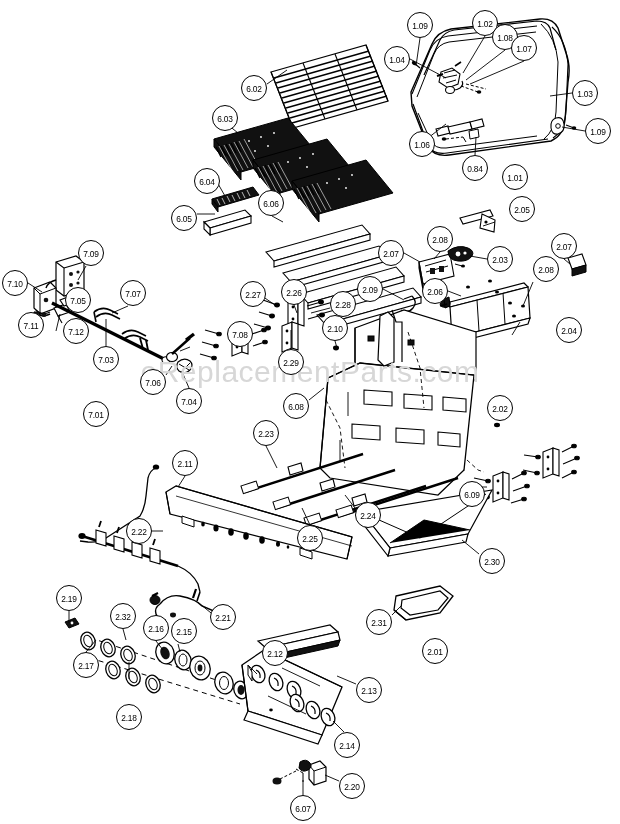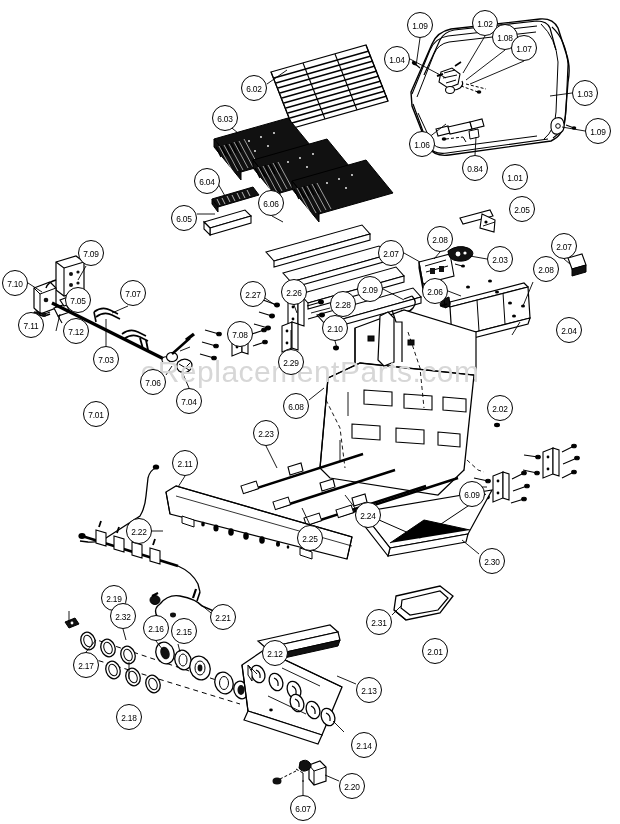--- a/index.html
+++ b/index.html
@@ -816,26 +816,26 @@
       <div class="callout" style="left: 176px; top: 388px;">7.04</div>
       <div class="callout" style="left: 83px; top: 401px;">7.01</div>
       <div class="callout" style="left: 253px; top: 420px;">2.23</div>
       <div class="callout" style="left: 172px; top: 450px;">2.11</div>
       <div class="callout" style="left: 355px; top: 502px;">2.24</div>
       <div class="callout" style="left: 297px; top: 525px;">2.25</div>
       <div class="callout" style="left: 126px; top: 518px;">2.22</div>
       <div class="callout" style="left: 479px; top: 548px;">2.30</div>
       <div class="callout" style="left: 366px; top: 609px;">2.31</div>
       <div class="callout" style="left: 422px; top: 638px;">2.01</div>
-      <div class="callout" style="left: 56px; top: 585px; margin-left: 45px;">2.19</div>
+      <div class="callout" style="left: 56px; top: 585px;">2.19</div>
       <div class="callout" style="left: 110px; top: 603px;">2.32</div>
       <div class="callout" style="left: 143px; top: 615px;">2.16</div>
       <div class="callout" style="left: 171px; top: 618px;">2.15</div>
       <div class="callout" style="left: 210px; top: 604px;">2.21</div>
       <div class="callout" style="left: 73px; top: 652px;">2.17</div>
       <div class="callout" style="left: 116px; top: 704px;">2.18</div>
       <div class="callout" style="left: 236px; top: 640px; margin-left: 26px;">2.12</div>
       <div class="callout" style="left: 356px; top: 677px;">2.13</div>
-      <div class="callout" style="left: 351px; top: 732px;">2.14</div>
+      <div class="callout" style="left: 334px; top: 732px;">2.14</div>
       <div class="callout" style="left: 339px; top: 773px;">2.20</div>
       <div class="callout" style="left: 290px; top: 795px;">6.07</div>
     </div>
 </div>
 
 </body></html>

